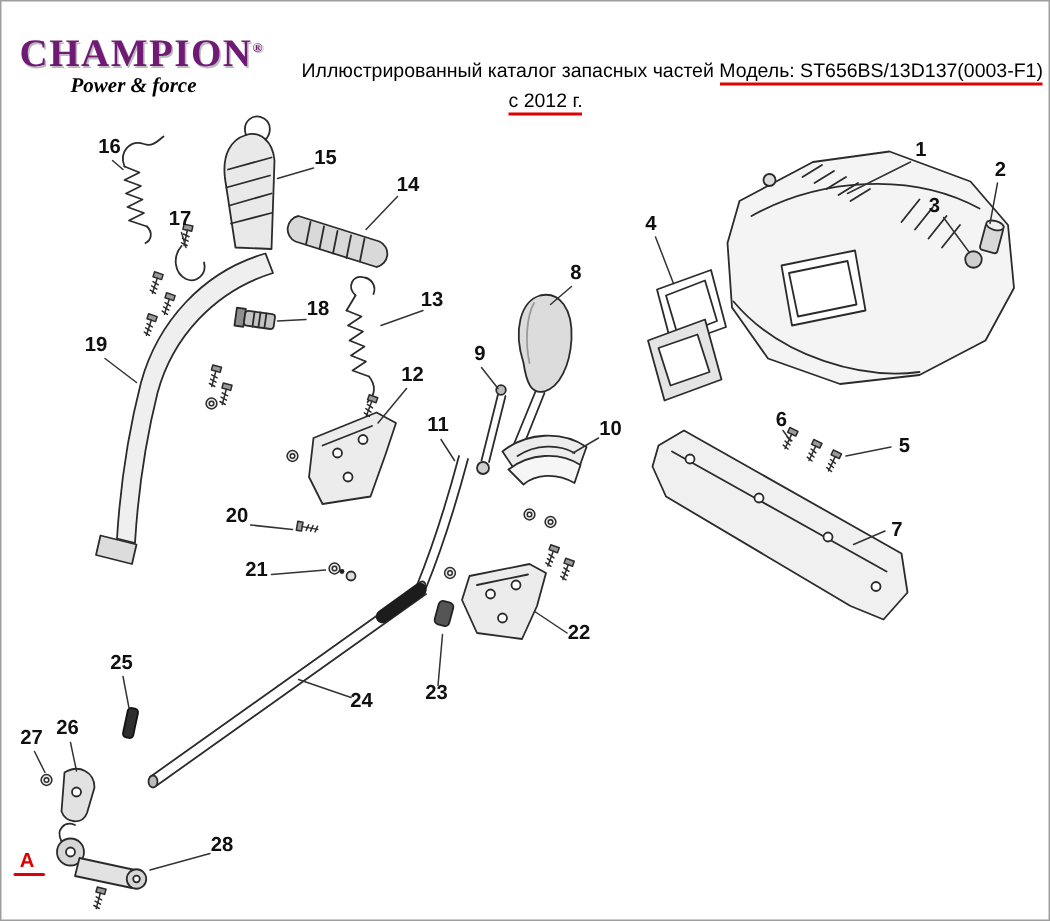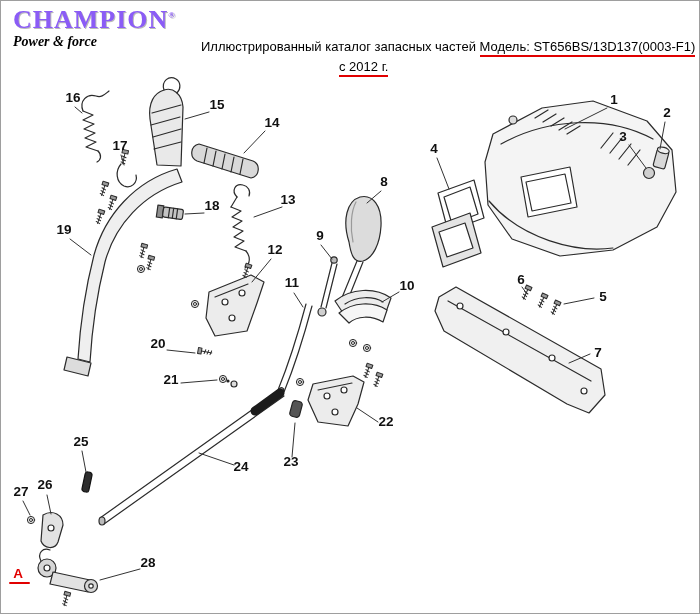--- a/index.html
+++ b/index.html
@@ -4,27 +4,28 @@
 <style>
   * { box-sizing: border-box; margin: 0; padding: 0; }
   body { background: #fff; font-family: "Liberation Sans", sans-serif; }
   .page {
     position: relative; width: 700px; height: 614px;
     background: #fff; border: 1px solid #9e9e9e; overflow: hidden;
   }
   .logo { position: absolute; left: 12px; top: 6px; width: 152px; }
   .brand {
     font-family: "Liberation Serif", serif; font-weight: 700;
-    font-size: 26px; letter-spacing: 1px; line-height: 1; color: #8b5cf6;
+    font-size: 26px; letter-spacing: 1px; line-height: 1; color: #701a75;
     text-shadow: 1px 1px 0 #bbb;
+    margin-top: 16px;
   }
   .brand .reg { font-size: 9px; vertical-align: super; letter-spacing: 0; }
   .tagline {
     font-family: "Liberation Serif", serif; font-style: italic; font-weight: 700;
-    font-size: 14px; margin-top: 1px; color: #000;
+    font-size: 14px; text-align: center; margin-top: 1px; color: #000;
   }
   .title-block {
     position: absolute; left: 184px; top: 36px; width: 510px;
     font-size: 13px; line-height: 1.5; color: #000; margin-left: 16px;
   }
   .title-line2 { padding-left: 138px; }
   .red-underline { border-bottom: 2px solid #e10000; padding-bottom: 1px; }
   svg.diagram { position: absolute; left: 0; top: 0; }
   svg text { user-select: none; }
 </style>

